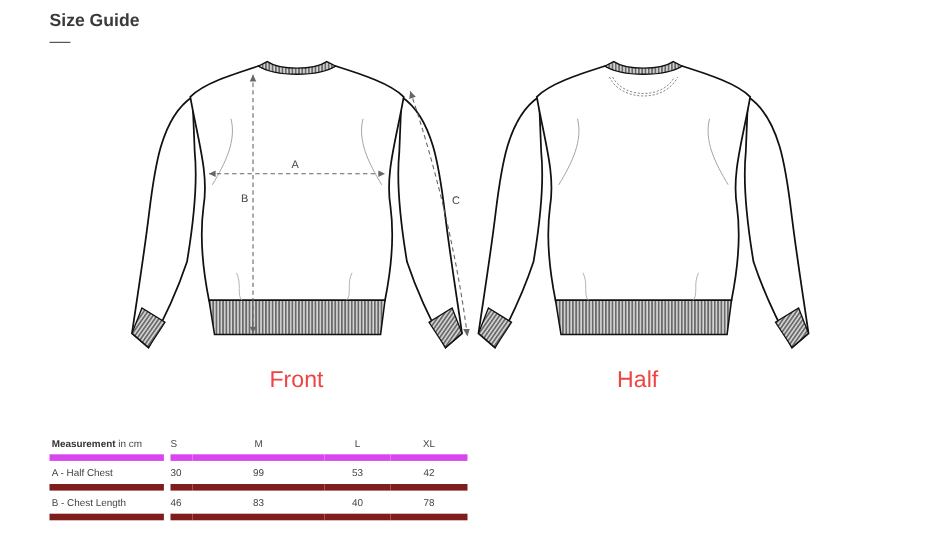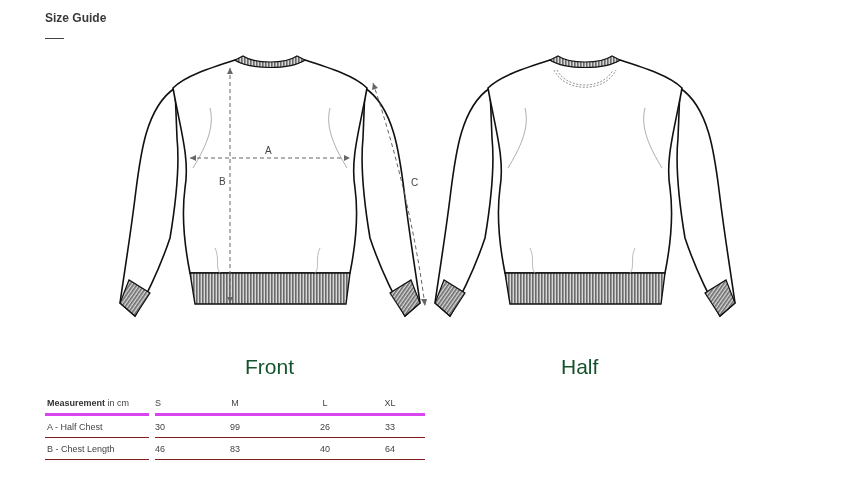--- a/index.html
+++ b/index.html
@@ -1,25 +1,25 @@
 <!DOCTYPE html>
 <html><head>
 <meta charset="utf-8">
 <style>
   html, body { margin:0; padding:0; background:#ffffff; }
   body { width:853px; height:487px; position:relative; overflow:hidden;
          font-family:"Liberation Sans", sans-serif; color:#333; }
-  .title { position:absolute; left:45px; top:11px; font-size:12px; font-weight:bold; color:#3a3a3a; }
+  .title { position:absolute; left:45px; top:11px; font-size:16px; font-weight:bold; color:#3a3a3a; }
   .title-rule { position:absolute; left:45px; top:38px; width:19px; height:1px; background:#444; }
   .drawing { position:absolute; }
-  .caption { position:absolute; top:334px; font-size:21px; color:#14532d;margin-top:21px; }
+  .caption { position:absolute; top:334px; font-size:21px; color:#ef4444; }
   table.size { position:absolute; left:45px; top:392px; border-collapse:separate; border-spacing:0; font-size:9px; color:#444; }
   table.size th, table.size td { height:21px; padding:0; vertical-align:middle; }
-  table.size th { font-weight:normal; text-align:center; border-bottom:3px solid #d946ef; }
-  table.size td { text-align:center; border-bottom:1px solid #7f1d1d; }
+  table.size th { font-weight:normal; text-align:center; border-bottom:6px solid #d946ef; }
+  table.size td { text-align:center; border-bottom:6px solid #7f1d1d; }
   table.size .col0 { text-align:left; width:102px; padding-left:2px; }
   table.size .gap { width:6px; border-bottom:none !important; }
   table.size .c1 { width:20px; text-align:left; padding-left:0; }
   table.size .c2 { width:120px; }
   table.size .c3 { width:60px; }
   table.size .c4 { width:70px; }
   .hdr-strong { font-weight:bold; color:#333; }
 </style>
 </head>
 <body>
@@ -97,25 +97,25 @@
       <th class="c3">L</th>
       <th class="c4">XL</th>
     </tr>
   </thead>
   <tbody>
     <tr>
       <td class="col0">A - Half Chest</td>
       <td class="gap"></td>
       <td class="c1">30</td>
       <td class="c2">99</td>
-      <td class="c3">26</td>
-      <td class="c4">33</td>
+      <td class="c3">53</td>
+      <td class="c4">42</td>
     </tr>
     <tr>
       <td class="col0">B - Chest Length</td>
       <td class="gap"></td>
       <td class="c1">46</td>
       <td class="c2">83</td>
       <td class="c3">40</td>
-      <td class="c4">64</td>
+      <td class="c4">78</td>
     </tr>
   </tbody>
 </table>
 
 </body></html>

